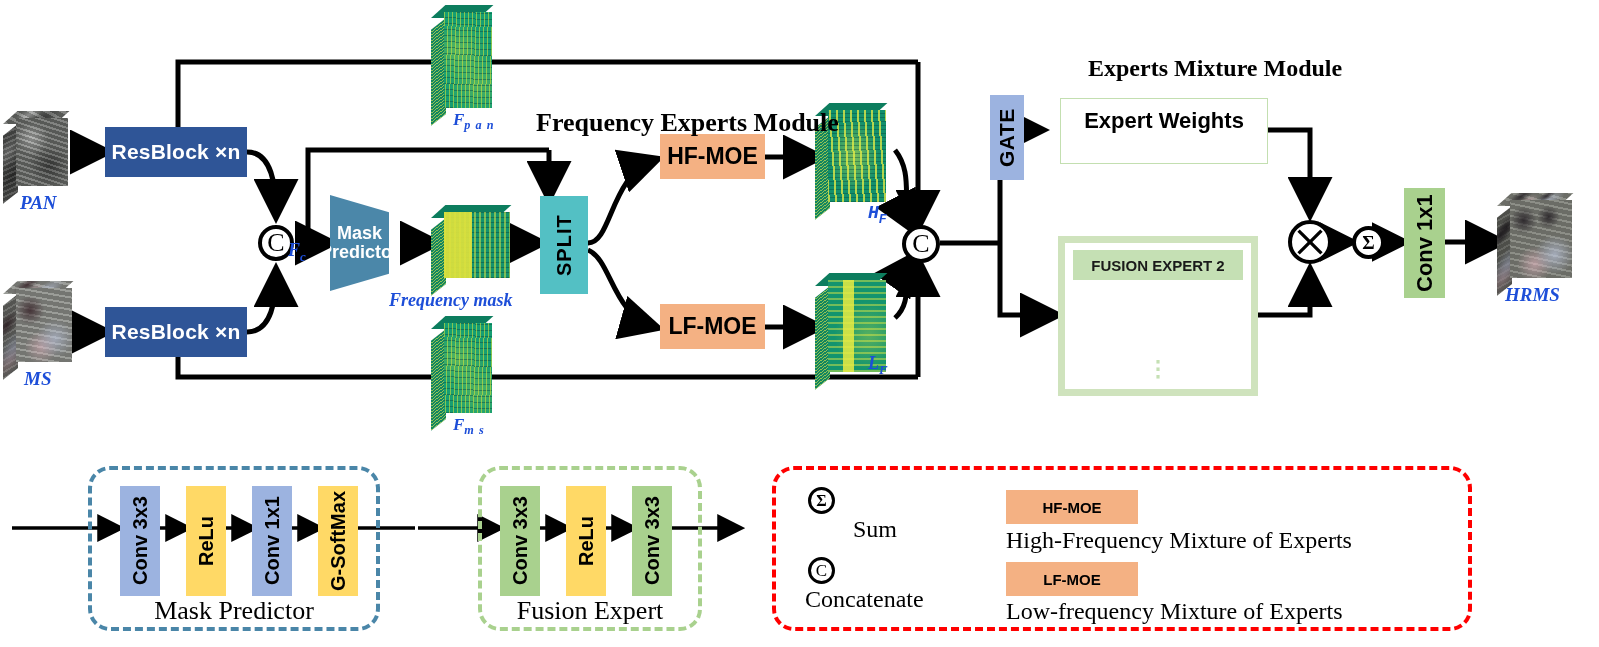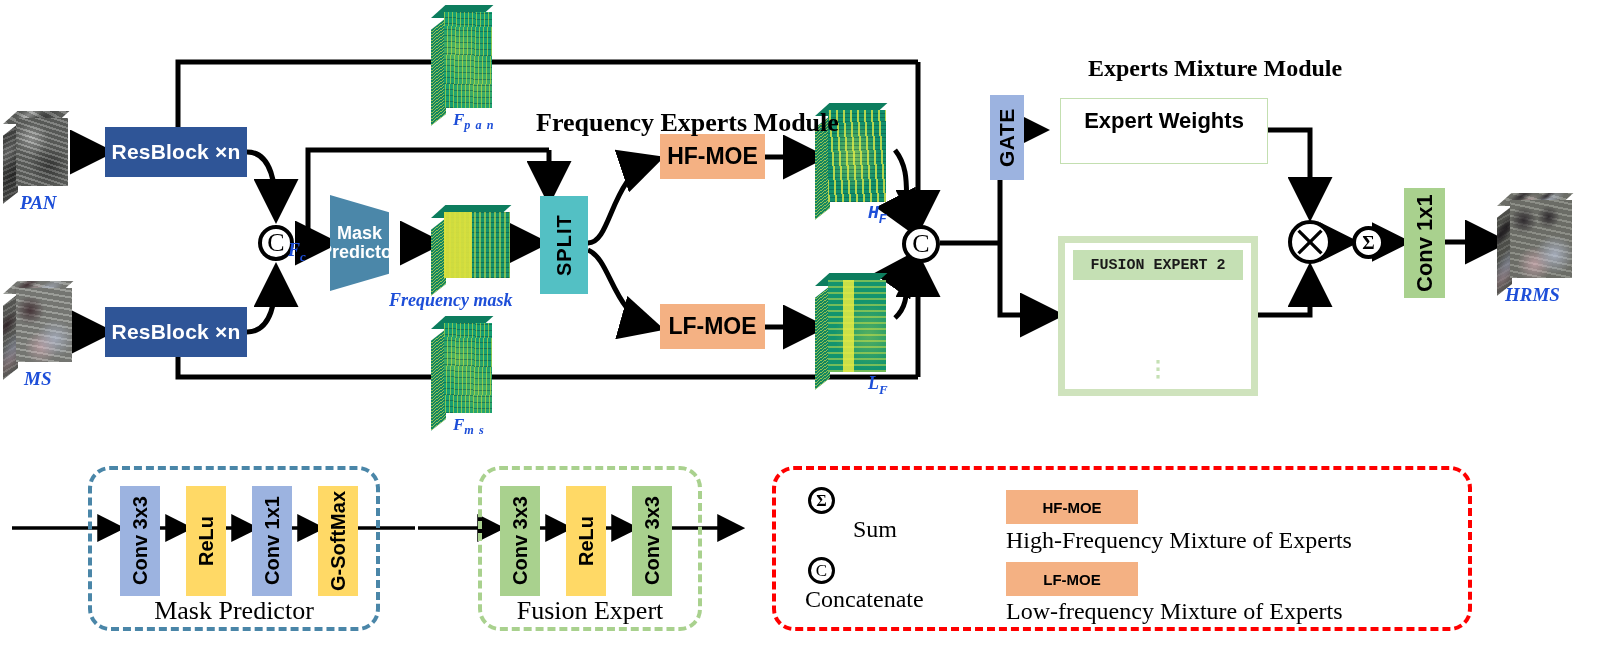--- a/index.html
+++ b/index.html
@@ -334,39 +334,39 @@
   </div>
   <div class="tensor-label abs" style="left:868px; top:203px; font-size:18px;font-family:Liberation Mono, monospace;">
     <span>H</span><span class="sub">F</span>
   </div>
 
   <div class="cube abs" style="left:828px; top:280px; width:58px; height:92px;">
     <div class="topf tex-green-dk"></div>
     <div class="side tex-side"></div>
     <div class="face tex-lf"></div>
   </div>
-  <div class="tensor-label abs" style="left:868px; top:373px; font-size:18px;">
+  <div class="tensor-label abs" style="left:868px; top:353px; font-size:18px;">
     <span>L</span><span class="sub">F</span>
   </div>
 
   <div class="opnode concat abs" style="left:902px; top:225px; width:38px; height:38px;">C</div>
 
   <div class="sect-title abs" style="left:536px; top:108px; font-size:26px;">Frequency Experts Module</div>
 
   <div class="sect-title abs" style="left:1088px; top:55px; font-size:24px;">Experts Mixture Module</div>
 
   <div class="blk gateblk abs" style="left:990px; top:95px; width:34px; height:85px;">GATE</div>
 
   <div class="panel-ew abs" style="left:1060px; top:98px; width:208px; height:66px; padding:6px 8px;">
     <div class="ew-title" style="margin-top:3px;">Expert Weights</div>
   </div>
 
   <div class="panel-fx abs" style="left:1058px; top:236px; width:200px; height:160px; padding:7px 8px;
               display:flex; flex-direction:column; justify-content:space-between;">
-    <div class="fx-item" style="height:30px; background:#c5e0b4;font-family:Liberation Mono, monospace;">FUSION EXPERT 2</div>
+    <div class="fx-item" style="height:30px; background:#c5e0b4;">FUSION EXPERT 2</div>
     <div style="text-align:center; color:#c5e0b4; font-size:22px; font-weight:bold; line-height:.8; height:22px;">⋮</div>
   </div>
 
   <div class="opnode abs" style="left:1288px; top:220px; width:44px; height:44px; position:absolute;">
     <svg width="44" height="44" viewBox="0 0 44 44">
       <line x1="8" y1="8" x2="36" y2="36" stroke="#000" stroke-width="4"></line>
       <line x1="36" y1="8" x2="8" y2="36" stroke="#000" stroke-width="4"></line>
     </svg>
   </div>
 

